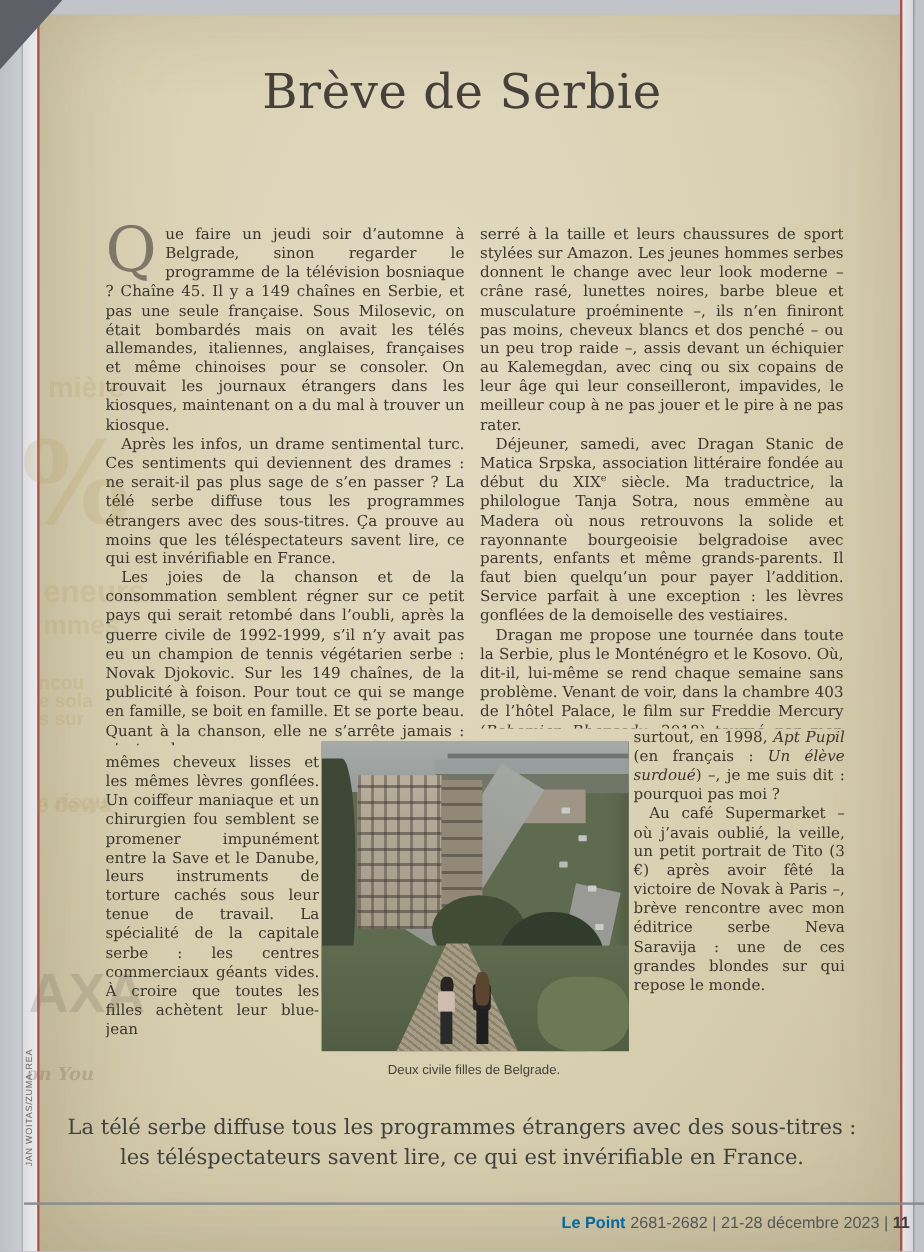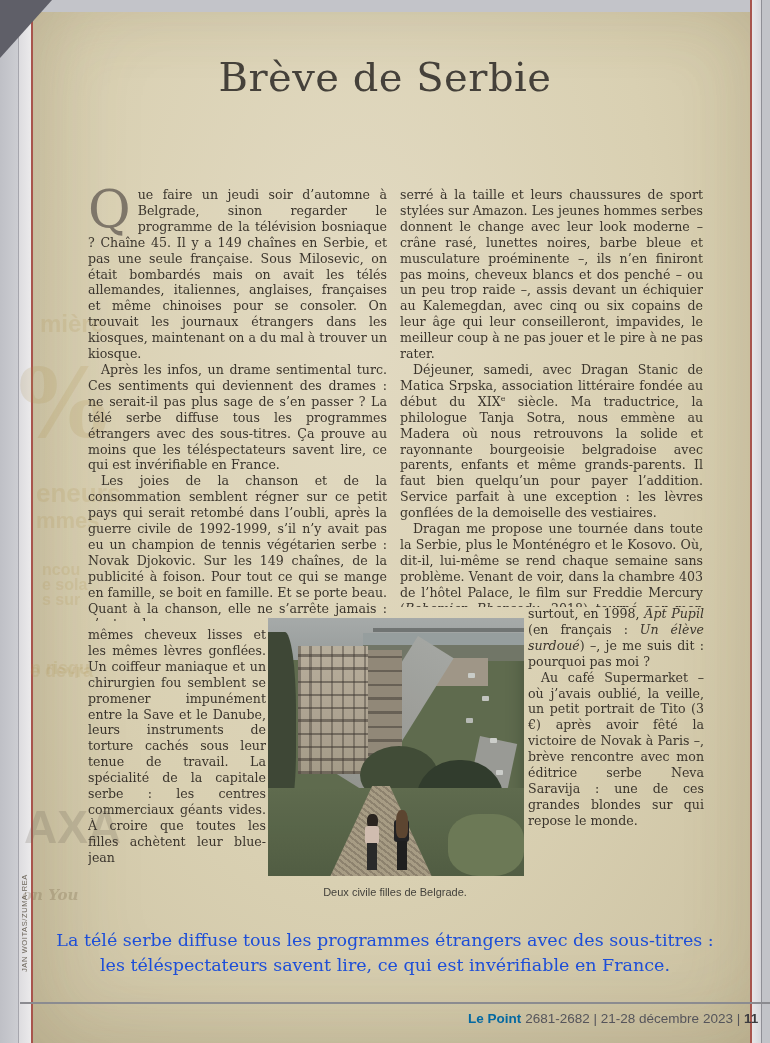--- a/index.html
+++ b/index.html
@@ -71,21 +71,21 @@
   .girl{width:16px;height:58px;}
   .girl div{position:absolute;}
   
   .caption{position:absolute;left:240px;top:886px;width:310px;text-align:center;
     font-family:"Liberation Sans","DejaVu Sans",sans-serif;font-size:11px;color:#44423c;}
   .credit{position:absolute;left:20px;top:822px;width:14px;height:150px;
     writing-mode:vertical-rl;transform:rotate(180deg);
     font-family:"Liberation Sans",sans-serif;font-size:7.5px;letter-spacing:.6px;color:#6e675c;}
   
   .pullquote{position:absolute;left:45px;top:928px;width:680px;text-align:center;
-    font-size:17.5px;line-height:25px;color:#1d4ed8;}
+    font-size:17.5px;line-height:25px;color:#404040;}
   
   .footrule{position:absolute;left:20px;right:0;top:1002px;height:2px;background:#8b8b90;}
   .footer{position:absolute;left:468px;top:1011px;width:330px;white-space:nowrap;
     font-family:"Liberation Sans","DejaVu Sans",sans-serif;font-size:13.5px;color:#55555a;}
   .footer .brand{font-weight:bold;color:#0369a1;margin-right:4px;}
   .footer .pagenum{font-weight:bold;color:#3c3c40;}
   
   .ghost{position:absolute;color:rgba(170,140,70,.17);font-weight:bold;
     font-family:"Liberation Sans",sans-serif;filter:blur(.6px);white-space:pre-line;}
 </style>
@@ -102,21 +102,21 @@
   <div class="edge edge-left-red"></div>
   <div class="edge edge-right-gray"></div>
   <div class="edge edge-right-white"></div>
   <div class="edge edge-right-red"></div>
   <div class="corner-dark"></div>
 
   <div class="ghost" style="left:40px;top:310px;font-size:24px;">mière</div>
   <div class="ghost" style="left:18px;top:348px;font-size:95px;font-family:'DejaVu Serif',serif;">%</div>
   <div class="ghost" style="left:36px;top:478px;font-size:26px;">eneurs</div>
   <div class="ghost" style="left:36px;top:508px;font-size:22px;">mmes</div>
-  <div class="ghost" style="left:42px;top:562px;font-size:16px;line-height:15px;">ncou
+  <div class="ghost" style="left:32px;top:562px;font-size:16px;line-height:15px;">ncou
 e sola
 s sur</div>
   <div class="ghost" style="left:30px;top:661px;font-size:18px;">e devra</div>
   <div class="ghost" style="left:30px;top:658px;font-size:18px;">n risqu</div>
   <div class="ghost" style="left:24px;top:800px;font-size:46px;color:rgba(110,100,85,.22);">AXA</div>
   <div class="ghost" style="left:22px;top:886px;font-size:15px;font-style:italic;font-family:'DejaVu Serif',serif;color:rgba(120,100,70,.28);">on You</div>
 
   <div class="title">Brève de Serbie</div>
 
   <div class="col colA">

